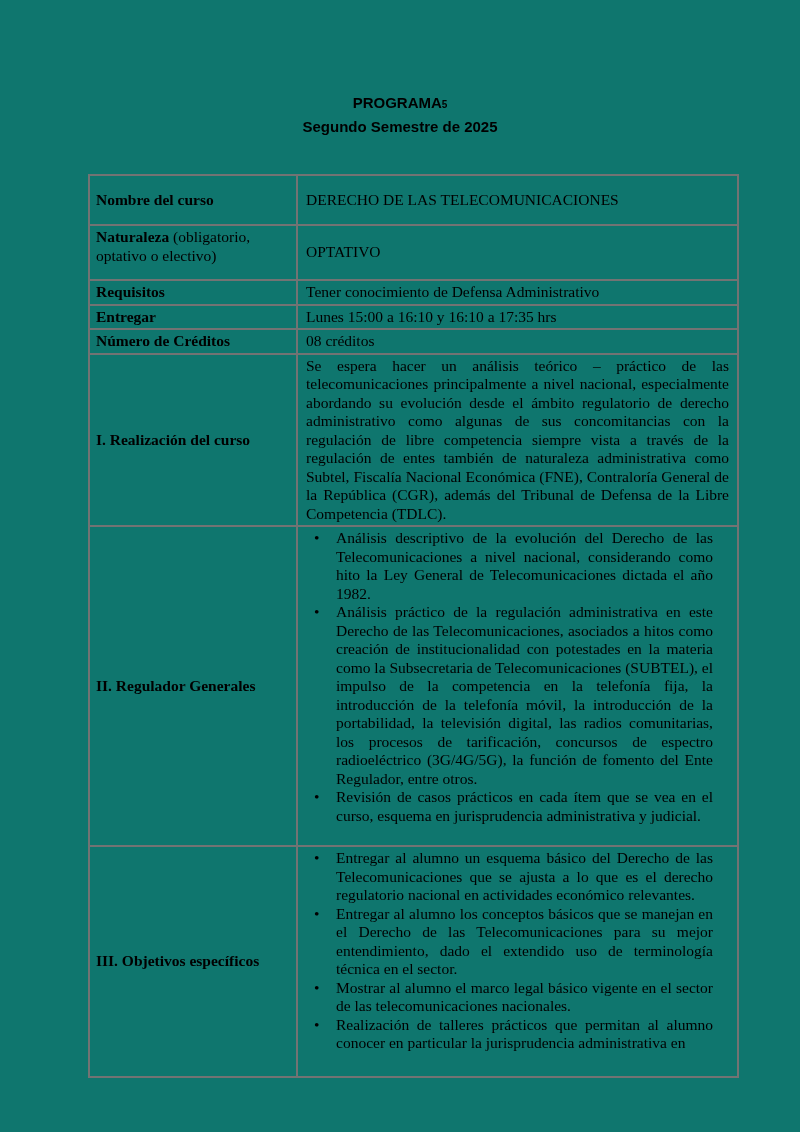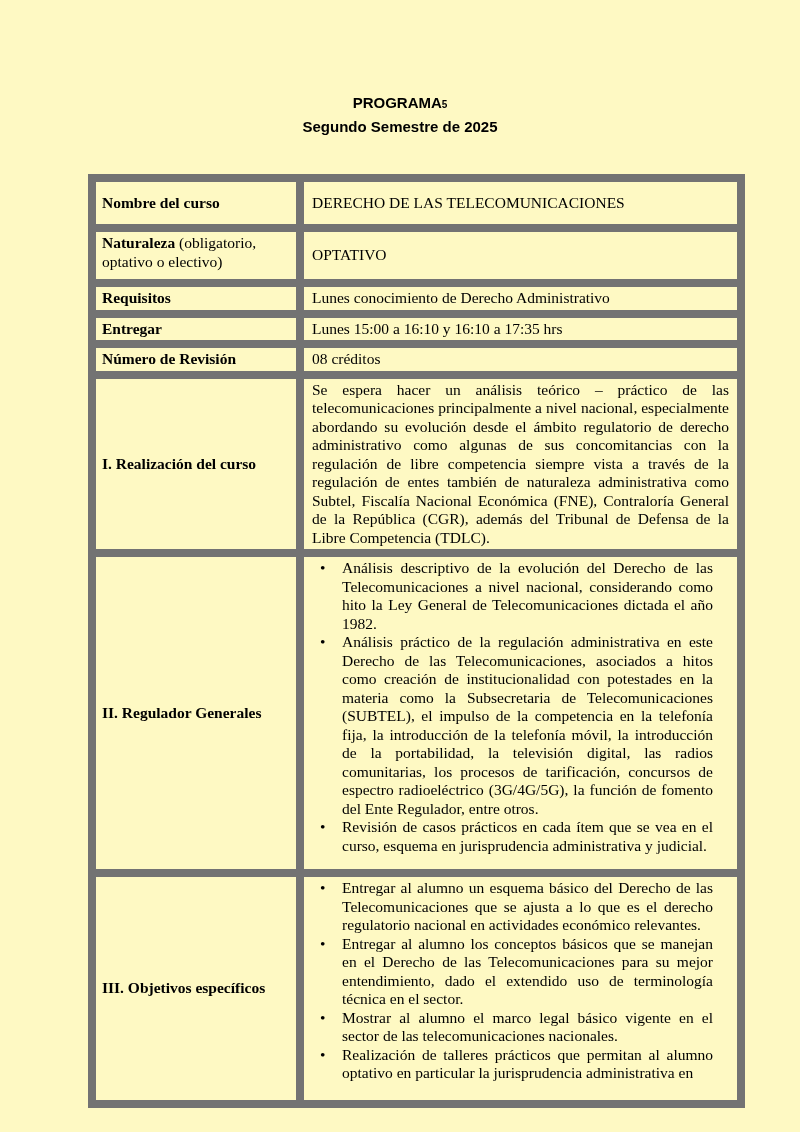--- a/index.html
+++ b/index.html
@@ -4,21 +4,21 @@
 <style>
   html, body {
     margin: 0;
     padding: 0;
     background: #ffffff;
   }
   .page {
     position: relative;
     width: 800px;
     height: 1132px;
-    background: #fef9c3;
+    background: #0f766e;
     color: #000000;
     overflow: hidden;
   }
   
   .title-block {
     padding-top: 92px;
     text-align: center;
     font-family: "Liberation Sans", sans-serif;
     font-weight: bold;
     font-size: 15px;
@@ -35,21 +35,21 @@
     border-collapse: collapse;
     table-layout: fixed;
     font-family: "Liberation Serif", serif;
     font-size: 15.5px;
     line-height: 18.5px;
     color: #000000;
   }
   .doc-table col.c-label { width: 208px; }
   .doc-table col.c-value { width: 441px; }
   .doc-table td {
-    border: 8px solid #737373;
+    border: 2px solid #737373;
     padding: 2px 8px;
     vertical-align: middle;
     overflow: hidden;
   }
   td.cell-label {
     font-weight: bold;
     padding-left: 6px;
     padding-right: 6px;
   }
   td.top { vertical-align: top; }
@@ -107,30 +107,30 @@
       <tr class="r-naturaleza">
         <td class="cell-label top">
           <span>Naturaleza</span>
           <span class="sublabel">(obligatorio, optativo o electivo)</span>
         </td>
         <td>OPTATIVO</td>
       </tr>
 
       <tr class="r-requisitos">
         <td class="cell-label">Requisitos</td>
-        <td>Lunes conocimiento de Derecho Administrativo</td>
+        <td>Tener conocimiento de Defensa Administrativo</td>
       </tr>
 
       <tr class="r-horarios">
         <td class="cell-label">Entregar</td>
         <td>Lunes 15:00 a 16:10 y 16:10 a 17:35 hrs</td>
       </tr>
 
       <tr class="r-creditos">
-        <td class="cell-label">Número de Revisión</td>
+        <td class="cell-label">Número de Créditos</td>
         <td>08 créditos</td>
       </tr>
 
       <tr class="r-descripcion">
         <td class="cell-label">I. Realización del curso</td>
         <td class="top">
           <div class="para">Se espera hacer un análisis teórico – práctico de las telecomunicaciones principalmente a nivel nacional, especialmente abordando su evolución desde el ámbito regulatorio de derecho administrativo como algunas de sus concomitancias con la regulación de libre competencia siempre vista a través de la regulación de entes también de naturaleza administrativa como Subtel, Fiscalía Nacional Económica (FNE), Contraloría General de la República (CGR), además del Tribunal de Defensa de la Libre Competencia (TDLC).</div>
         </td>
       </tr>
 
@@ -162,20 +162,20 @@
           <div class="bullet">
             <span class="bullet-marker">•</span>
             <span class="bullet-text">Entregar al alumno los conceptos básicos que se manejan en el Derecho de las Telecomunicaciones para su mejor entendimiento, dado el extendido uso de terminología técnica en el sector.</span>
           </div>
           <div class="bullet">
             <span class="bullet-marker">•</span>
             <span class="bullet-text">Mostrar al alumno el marco legal básico vigente en el sector de las telecomunicaciones nacionales.</span>
           </div>
           <div class="bullet">
             <span class="bullet-marker">•</span>
-            <span class="bullet-text">Realización de talleres prácticos que permitan al alumno optativo en particular la jurisprudencia administrativa en</span>
+            <span class="bullet-text">Realización de talleres prácticos que permitan al alumno conocer en particular la jurisprudencia administrativa en</span>
           </div>
         </td>
       </tr>
 
     </tbody>
   </table>
 </div>
 
 </body></html>

